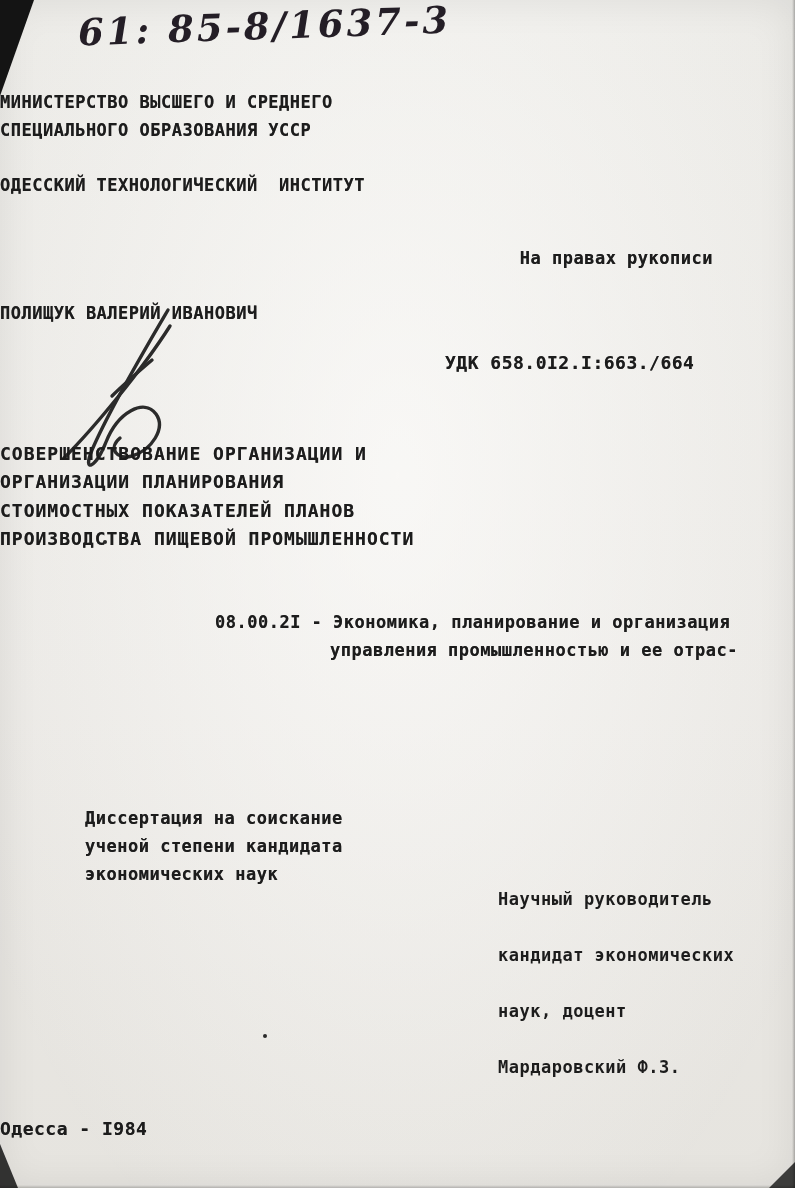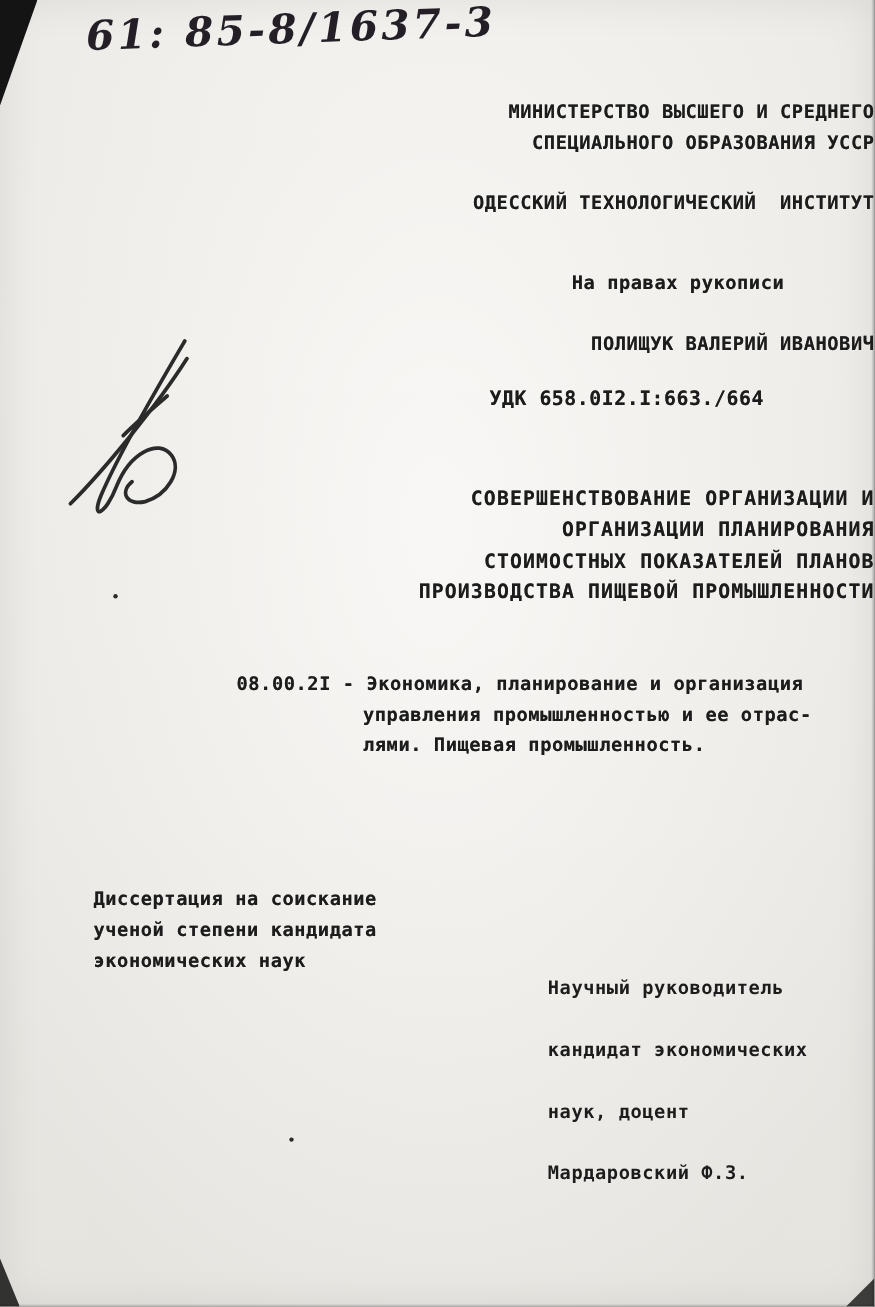--- a/index.html
+++ b/index.html
@@ -16,21 +16,21 @@
     color:#1c1c1c;
     box-shadow: inset 0 0 40px rgba(0,0,0,0.08);
   }
   .tw{ 
     position:absolute;
     white-space:pre;
     font-size:17px;
     letter-spacing:0.5px;
     text-shadow:0 0 0.5px rgba(20,20,20,0.65);
   }
-  .center{left:0;width:100%;text-align:right;}
+  .center{left:0;width:100%;text-align:left;}
   .title-line{font-size:18px;letter-spacing:1px;}
   .handwritten{
     position:absolute;left:78px;top:4px;
     font-family:"DejaVu Serif","Liberation Serif",serif;
     font-style:italic;font-weight:bold;
     font-size:37px;color:#241e26;
     letter-spacing:3px;
     transform:rotate(-2deg);
     white-space:pre;
   }
@@ -83,27 +83,27 @@
   <div class="tw center title-line" style="top:443px;">СОВЕРШЕНСТВОВАНИЕ ОРГАНИЗАЦИИ И</div>
   <div class="tw center title-line" style="top:471px;">ОРГАНИЗАЦИИ ПЛАНИРОВАНИЯ</div>
   <div class="tw center title-line" style="top:500px;">СТОИМОСТНЫХ ПОКАЗАТЕЛЕЙ ПЛАНОВ</div>
   <div class="tw center title-line" style="top:528px;">ПРОИЗВОДСТВА ПИЩЕВОЙ ПРОМЫШЛЕННОСТИ</div>
 
   <div class="speck" style="left:103px;top:540px;width:4px;height:4px;"></div>
   <div class="speck" style="left:263px;top:1034px;width:4px;height:4px;"></div>
 
   <div class="tw" style="top:612px;left:215px;">08.00.2I - Экономика, планирование и организация</div>
   <div class="tw" style="top:640px;left:330px;text-align:right;">управления промышленностью и ее отрас-</div>
-  <div class="tw" style="top:668px;left:330px;">лями. Пищевая промышленность.</div>
 
   <div class="tw" style="top:836px;left:85px;">ученой степени кандидата</div>
   <div class="tw" style="top:808px;left:85px;">Диссертация на соискание</div>
   <div class="tw" style="top:864px;left:85px;">экономических наук</div>
 
   <div class="block-right">
     <div>Научный руководитель</div>
     <div>кандидат экономических</div>
     <div>наук, доцент</div>
     <div>Мардаровский Ф.З.</div>
   </div>
 
+  <div class="tw center" style="top:1118px;font-size:18px;">Одесса - I984</div>
 
 </div>
 
 </body></html>

